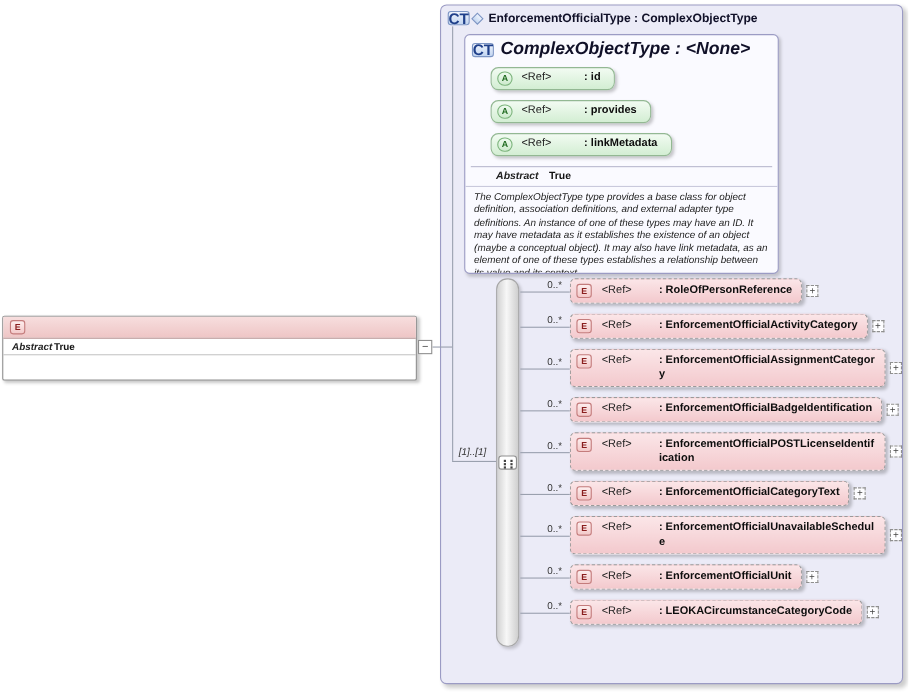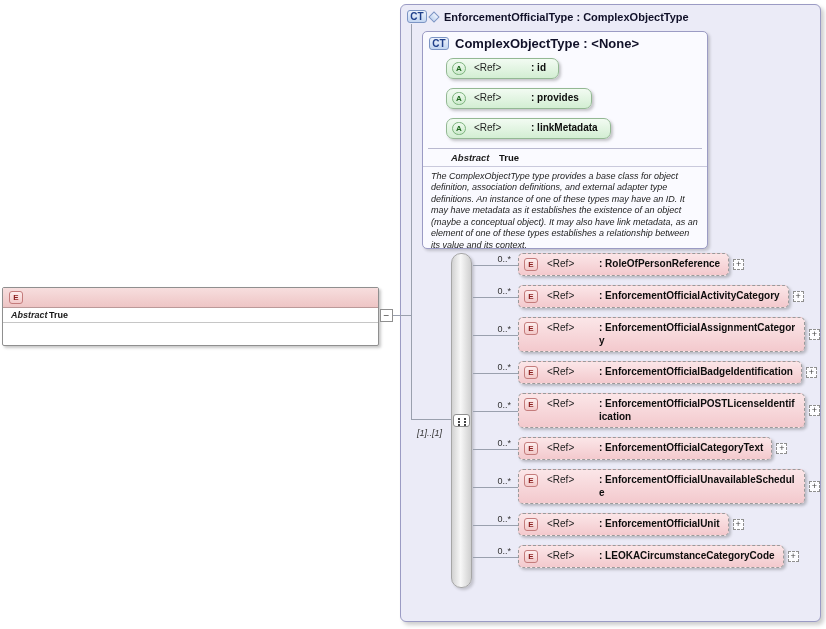--- a/index.html
+++ b/index.html
@@ -4,49 +4,49 @@
 <style>
   * { box-sizing: border-box; margin: 0; padding: 0; }
   html, body { background: #fff; }
   body { font-family: "Liberation Sans", "DejaVu Sans", sans-serif; color: #111; }
 
   .stage { position: relative; width: 826px; height: 629px; background: #fff; overflow: hidden; }
 
   
   .badge { display: inline-flex; align-items: center; justify-content: center; flex: none; font-weight: bold; }
   .badge-e  { width: 14px; height: 13px; font-size: 8px; color: #8a1f1f; border: 1px solid #c47c7c; border-radius: 3px; background: linear-gradient(#fdeeee, #f3c9c9); }
-  .badge-ct { width: 20px; height: 13px; font-size: 10px; color: #1f3f8a; border: 1px solid #7c95c4; border-radius: 3px; background: linear-gradient(#eef3fd, #c3d6f1); }
+  .badge-ct { width: 20px; height: 13px; font-size: 14px; color: #1f3f8a; border: 1px solid #7c95c4; border-radius: 3px; background: linear-gradient(#eef3fd, #c3d6f1); }
   .badge-a  { width: 14px; height: 13px; font-size: 8px; color: #1f6a1f; border: 1px solid #7cb47c; border-radius: 7px; background: linear-gradient(#eefaee, #cdeacd); }
 
   
   .left-box { position: absolute; left: 2px; top: 287px; width: 377px; height: 59px; background: #fff; border: 1px solid #8f8f8f; border-radius: 2px; box-shadow: 2px 2px 3px rgba(0,0,0,.22); }
   .lb-header { display: flex; align-items: center; gap: 7px; height: 20px; padding: 0 6px; background: linear-gradient(#f7dede, #eec5c5); border-bottom: 1px solid #bb9999; }
   .lb-title { font-size: 10.5px; font-weight: bold; color: #101020; white-space: nowrap; }
   .prop-row { display: flex; align-items: center; padding: 2px 8px; border-bottom: 1px solid #c6c6c6; }
   .prop-label { font-size: 9px; font-weight: bold; font-style: italic; width: 38px; color: #222; flex: none; }
   .prop-value { font-size: 9px; font-weight: bold; color: #111; }
   .lb-desc { padding: 3px 8px; font-size: 9.5px; font-style: italic; color: #222; }
 
   
   .minus-box { position: absolute; left: 380px; top: 309px; width: 13px; height: 13px; background: #fff; border: 1px solid #8f8f8f; color: #444; font-size: 10px; line-height: 11px; text-align: center; z-index: 6; }
   .line { position: absolute; background: #9aa0ae; z-index: 5; }
   .line.h { height: 1px; }
   .line.v { width: 1px; }
-  .seq-card { position: absolute; left: 417px; top: 428px; font-size: 9px; font-style: italic; color: #333; z-index: 6; }
+  .seq-card { position: absolute; left: 417px; top: 406px; font-size: 9px; font-style: italic; color: #333; z-index: 6; }
 
   
   .type-box { position: absolute; left: 400px; top: 4px; width: 421px; height: 618px; background: #ebebf7; border: 1px solid #9b9bc4; border-radius: 6px; box-shadow: 3px 3px 4px rgba(0,0,0,.2); }
   .tb-title-row { position: absolute; left: 6px; top: 5px; display: flex; align-items: center; }
   .diamond { width: 8px; height: 8px; transform: rotate(45deg); background: linear-gradient(#eef3fd, #c3d6f1); border: 1px solid #7c95c4; margin: 0 6px 0 3px; flex: none; }
   .tb-title { font-size: 11px; font-weight: bold; color: #101028; white-space: nowrap; }
 
   
   .base-box { position: absolute; left: 21px; top: 26px; width: 286px; height: 218px; background: #fafaff; border: 1px solid #9b9bc4; border-radius: 5px; box-shadow: 2px 2px 3px rgba(0,0,0,.18); overflow: hidden; }
   .bb-title-row { display: flex; align-items: center; gap: 6px; padding: 4px 6px 3px; }
-  .bb-title { font-size: 13px; font-weight: bold; color: #101028; white-space: nowrap; }
+  .bb-title { font-size: 16px; font-weight: bold; color: #101028; white-space: nowrap; font-style: italic; }
   .attr-list { display: flex; flex-direction: column; align-items: flex-start; padding-top: 4px; }
   .attr-row { display: inline-flex; align-items: center; margin: 0 0 9px 23px; padding: 3px 12px 3px 5px; background: linear-gradient(#f2fbf2, #d3eed3); border: 1px solid #93b893; border-radius: 7px; box-shadow: 2px 2px 3px rgba(0,0,0,.22); }
   .ref { font-size: 10px; color: #222; flex: none; margin-left: 8px; line-height: 1.25; }
   .attr-row .ref { width: 57px; }
   .name { font-size: 10px; font-weight: bold; color: #0d0d0d; line-height: 1.25; }
   .bb-sep { border-top: 1px solid #b9b9cf; margin: 0 5px; }
   .bb-prop { display: flex; padding: 3px 28px; border-bottom: 1px solid #c9c9dc; }
   .bb-prop .prop-label { width: 48px; font-size: 9.5px; }
   .bb-prop .prop-value { font-size: 9.5px; }
   .bb-desc { padding: 4px 8px; font-size: 9px; font-style: italic; color: #222; line-height: 1.27; }

